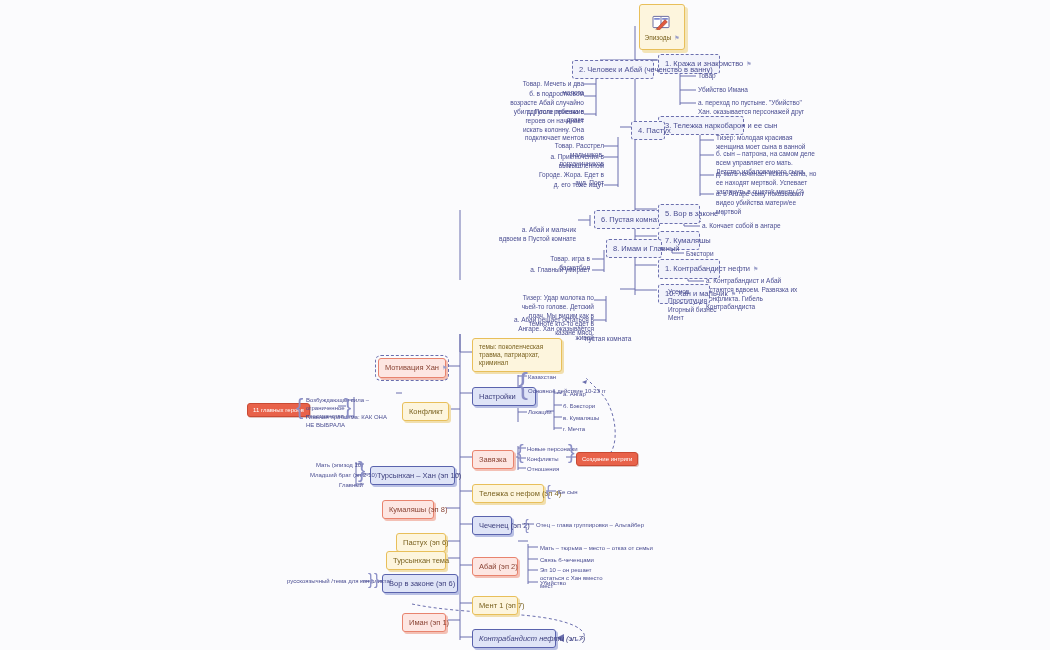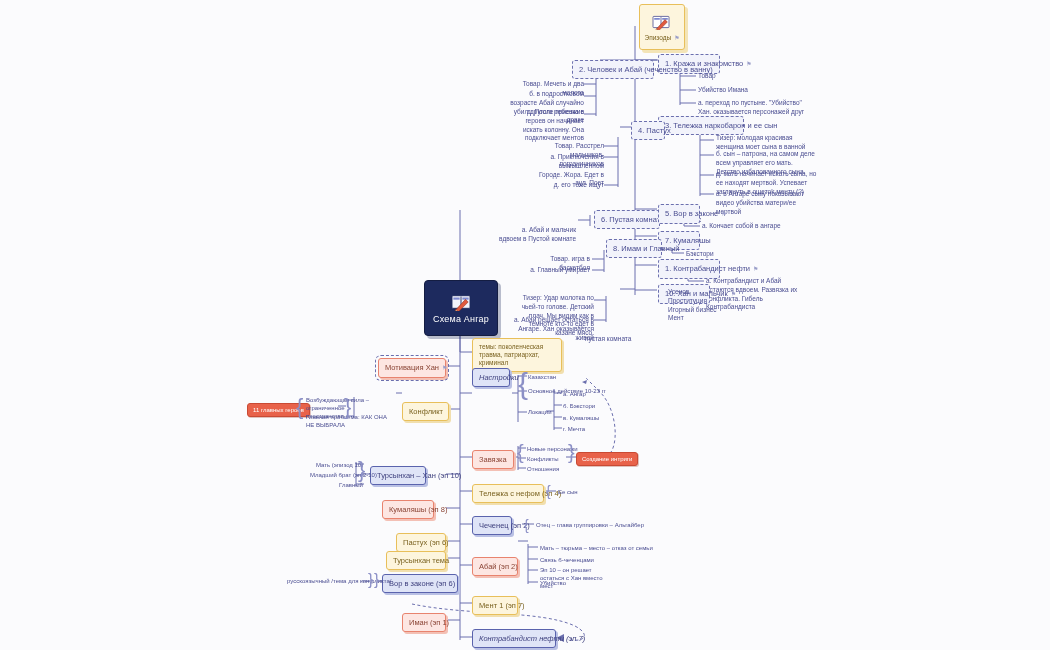--- a/index.html
+++ b/index.html
@@ -170,33 +170,20 @@
     </g>
 
     <g fill="none" stroke="#6b6fae" stroke-width="1" stroke-dasharray="3,2.5">
       <path d="M606 457 C 620 450 618 410 600 392 C 590 382 586 378 586 378"></path>
       <path d="M582 382 l5 -2 l-1 4 z" fill="#6b6fae" stroke="none"></path>
       <path d="M412 604 C 470 616 540 610 575 626 C 590 634 586 642 570 640"></path>
       <path d="M556 638 L564 634 L564 642 Z" fill="#6b6fae" stroke="none"></path>
     </g>
   </svg>
 
-  <div class="root">
-    <span class="bookicon">
-      <svg viewBox="0 0 24 20" width="22" height="18">
-        <rect x="2" y="3" width="20" height="14" rx="1" fill="#f3f4fb" stroke="#1d2a5e"></rect>
-        <path d="M12 4 L12 17" stroke="#1d2a5e" stroke-width="1"></path>
-        <rect x="3.5" y="5" width="7" height="2.4" fill="#7f8ad0"></rect>
-        <rect x="13.5" y="5" width="7" height="2.4" fill="#7f8ad0"></rect>
-        <path d="M6 19 L17 7 L20 10 L9 21 Z" fill="#e05a3e" stroke="#8c2f1c" stroke-width=".6"></path>
-        <path d="M5.2 21 L6.4 18.4 L8.4 20.2 Z" fill="#f0d7a0" stroke="#8c2f1c" stroke-width=".5"></path>
-      </svg>
-    </span>
-    <span class="rlabel">Схема Ангар</span>
-  </div>
 
   <div class="eproot">
     <span class="bookicon">
       <svg viewBox="0 0 24 20" width="20" height="16">
         <rect x="2" y="3" width="20" height="14" rx="1" fill="#ffffff" stroke="#4a4d91"></rect>
         <path d="M12 4 L12 17" stroke="#4a4d91" stroke-width="1"></path>
         <rect x="3.5" y="5" width="7" height="2.2" fill="#7f8ad0"></rect>
         <rect x="13.5" y="5" width="7" height="2.2" fill="#7f8ad0"></rect>
         <path d="M6 19 L17 7 L20 10 L9 21 Z" fill="#e05a3e" stroke="#8c2f1c" stroke-width=".6"></path>
         <path d="M5.2 21 L6.4 18.4 L8.4 20.2 Z" fill="#f0d7a0" stroke="#8c2f1c" stroke-width=".5"></path>
@@ -208,25 +195,25 @@
   </div>
 
   <div class="node n-yellow" style="left:472px;top:338px;width:90px;white-space:normal;font-size:6.5px;">темы: поколенческая травма, патриархат, криминал</div>
 
   <div class="node n-red" style="left:378px;top:358px;width:68px;border-style:solid;outline:1px dashed #6b6fae;outline-offset:2px;">
     <span>Мотивация Хан</span><span class="flagmark">⚑</span>
   </div>
 
   <div class="node n-yellow" style="left:402px;top:402px;width:47px;">Конфликт</div>
 
-  <div class="node n-blue" style="left:472px;top:368px;width:38px;font-style:italic;">Настройки</div>
+  <div class="node n-blue" style="left:472px;top:387px;width:64px;">Настройки</div>
 
   <div class="node n-red" style="left:472px;top:450px;width:42px;">Завязка</div>
 
-  <div class="node n-blue" style="left:370px;top:466px;width:56px;">Турсынхан – Хан (эп 10)</div>
+  <div class="node n-blue" style="left:370px;top:466px;width:85px;">Турсынхан – Хан (эп 10)</div>
 
   <div class="node n-yellow" style="left:472px;top:484px;width:72px;">Тележка с нефом (эп 4)</div>
 
   <div class="node n-red" style="left:382px;top:500px;width:52px;">Кумаляшы (эп 8)</div>
 
   <div class="node n-blue" style="left:472px;top:516px;width:40px;">Чеченец (эп 2)</div>
 
   <div class="node n-yellow" style="left:396px;top:533px;width:50px;">Пастух (эп 6)</div>
 
   <div class="node n-yellow" style="left:386px;top:551px;width:60px;">Турсынхан тема</div>

